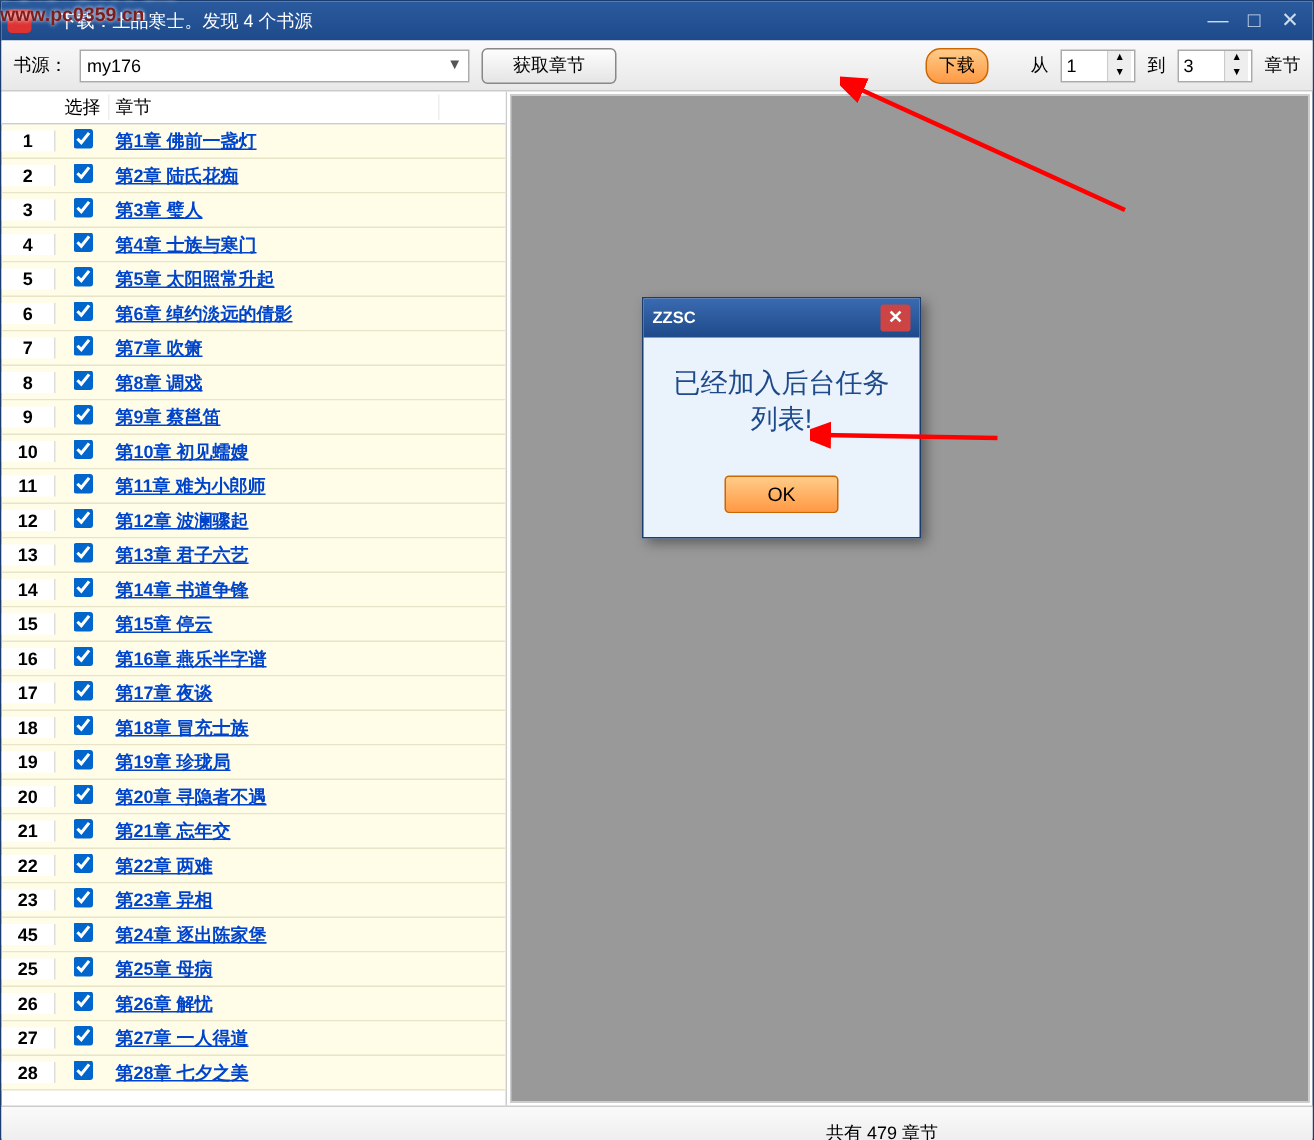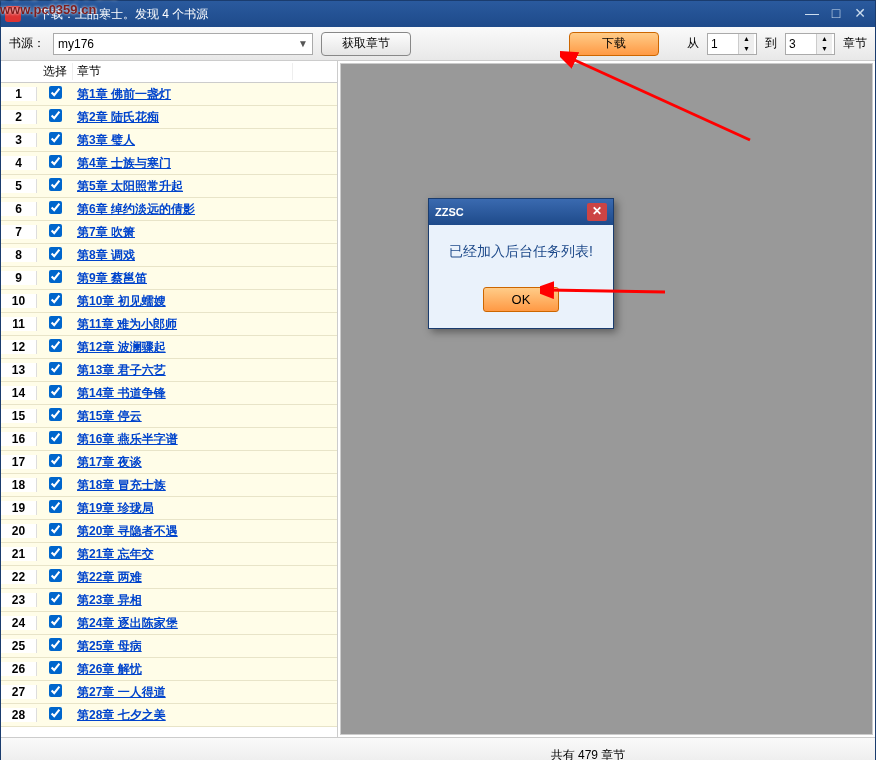--- a/index.html
+++ b/index.html
@@ -11,21 +11,21 @@
 .win-controls { display: flex; gap: 2px; }
 .win-btn { width: 22px; height: 18px; color: #cde; font-size: 14px; text-align: center; line-height: 16px; cursor: pointer; }
 .toolbar { height: 34px; background: linear-gradient(#fafafa, #e8e8e8); border-bottom: 1px solid #ccc; display: flex; align-items: center; padding: 0 8px; gap: 8px; position: relative; }
 .watermark { position: absolute; left: 0; top: -26px; z-index: 5; pointer-events: none; }
 .watermark-txt { color: #00a0e9; font-size: 22px; font-weight: bold; text-shadow: 0 0 4px #fff; letter-spacing: 2px; }
 .watermark-url { color: #7f1d1d; font-size: 13px; font-weight: bold; text-shadow: 0 0 3px #fff; margin-top: -2px; }
 .combo { width: 260px; height: 22px; border: 1px solid #aaa; background: #fff; display: flex; align-items: center; padding: 0 4px; }
 .combo-text { flex: 1; }
 .combo-arrow { font-size: 10px; color: #555; }
 .btn { height: 24px; padding: 0 20px; border: 1px solid #888; border-radius: 4px; background: linear-gradient(#fdfdfd, #e5e5e5); cursor: pointer; font-size: 12px; }
-.btn-orange { background: linear-gradient(#ffcc88, #ff9944); border-color: #cc6600; color: #000; padding: 0 32px; }
+.btn-orange { background: linear-gradient(#ffcc88, #ff9944); border-color: #cc6600; color: #000; padding: 0 8px; border-radius: 10px; }
 .spacer { flex: 1; }
 .spin { width: 50px; height: 22px; border: 1px solid #aaa; background: #fff; display: flex; }
 .spin input { width: 30px; border: none; padding: 0 3px; font-size: 12px; }
 .spin-btns { width: 16px; display: flex; flex-direction: column; border-left: 1px solid #ccc; }
 .spin-up, .spin-down { flex: 1; font-size: 7px; text-align: center; line-height: 9px; background: #eee; cursor: pointer; }
 .content { display: flex; height: calc(100% - 26px - 34px - 22px); }
 .left-panel { width: 337px; border-right: 1px solid #ccc; display: flex; flex-direction: column; }
 .table-header { display: flex; background: #fff; border-bottom: 1px solid #ccc; height: 22px; align-items: center; }
 .th-num { width: 36px; }
 .th-sel { width: 36px; padding-left: 6px; border-right: 1px solid #eee; }
@@ -38,21 +38,21 @@
 .row-check input { accent-color: #0066cc; }
 .row-link { flex: 1; padding-left: 4px; }
 .row-link a { color: #0044cc; text-decoration: underline; font-weight: bold; }
 .right-panel { flex: 1; background: #999; position: relative; border: 1px solid #ccc; margin: 2px; }
 .statusbar { height: 35px; background: linear-gradient(#fafafa, #e8e8e8); border-top: 1px solid #ccc; display: flex; align-items: center; padding: 0 8px; justify-content: center; }
 .status-text { margin-left: 300px; }
 .dialog { position: absolute; left: 428px; top: 198px; width: 186px; background: #eaf2fb; border: 1px solid #1a3c6e; box-shadow: 3px 3px 8px rgba(0,0,0,0.4); z-index: 20; }
 .dialog-title { height: 26px; background: linear-gradient(#3a6ab0, #1e4a8a); color: #fff; display: flex; align-items: center; padding: 0 6px; font-size: 11px; font-weight: bold; }
 .dialog-title-text { flex: 1; }
 .dialog-close { width: 20px; height: 18px; background: #c44; color: #fff; text-align: center; line-height: 16px; font-size: 12px; cursor: pointer; border-radius: 2px; }
-.dialog-body { padding: 18px 12px; text-align: center; color: #1e4a8a; font-size: 14px; }
+.dialog-body { padding: 18px 12px; text-align: center; color: #1e4a8a; font-size: 18px; }
 .dialog-footer { padding: 8px 0 16px; text-align: center; }
 .dialog-ok { padding: 4px 28px; background: linear-gradient(#ffcc88, #ff9944); border: 1px solid #cc6600; border-radius: 3px; cursor: pointer; font-size: 13px; }
 .arrow { position: absolute; z-index: 30; pointer-events: none; }
 .arrow1 { left: 560px; top: 50px; width: 200px; height: 100px; }
 .arrow2 { left: 540px; top: 280px; width: 130px; height: 20px; }
 svg.arrow-svg { width: 100%; height: 100%; }
 </style>
 </head>
 <body>
 
@@ -218,21 +218,21 @@
             <div class="row-num">22</div>
             <div class="row-check"><input type="checkbox" checked="" style=""></div>
             <div class="row-link"><a href="#">第22章 两难</a></div>
           </div>
           <div class="row">
             <div class="row-num">23</div>
             <div class="row-check"><input type="checkbox" checked="" style=""></div>
             <div class="row-link"><a href="#">第23章 异相</a></div>
           </div>
           <div class="row">
-            <div class="row-num">24</div>
+            <div class="row-num">45</div>
             <div class="row-check"><input type="checkbox" checked="" style=""></div>
             <div class="row-link"><a href="#">第24章 逐出陈家堡</a></div>
           </div>
           <div class="row">
             <div class="row-num">25</div>
             <div class="row-check"><input type="checkbox" checked="" style=""></div>
             <div class="row-link"><a href="#">第25章 母病</a></div>
           </div>
           <div class="row">
             <div class="row-num">26</div>

